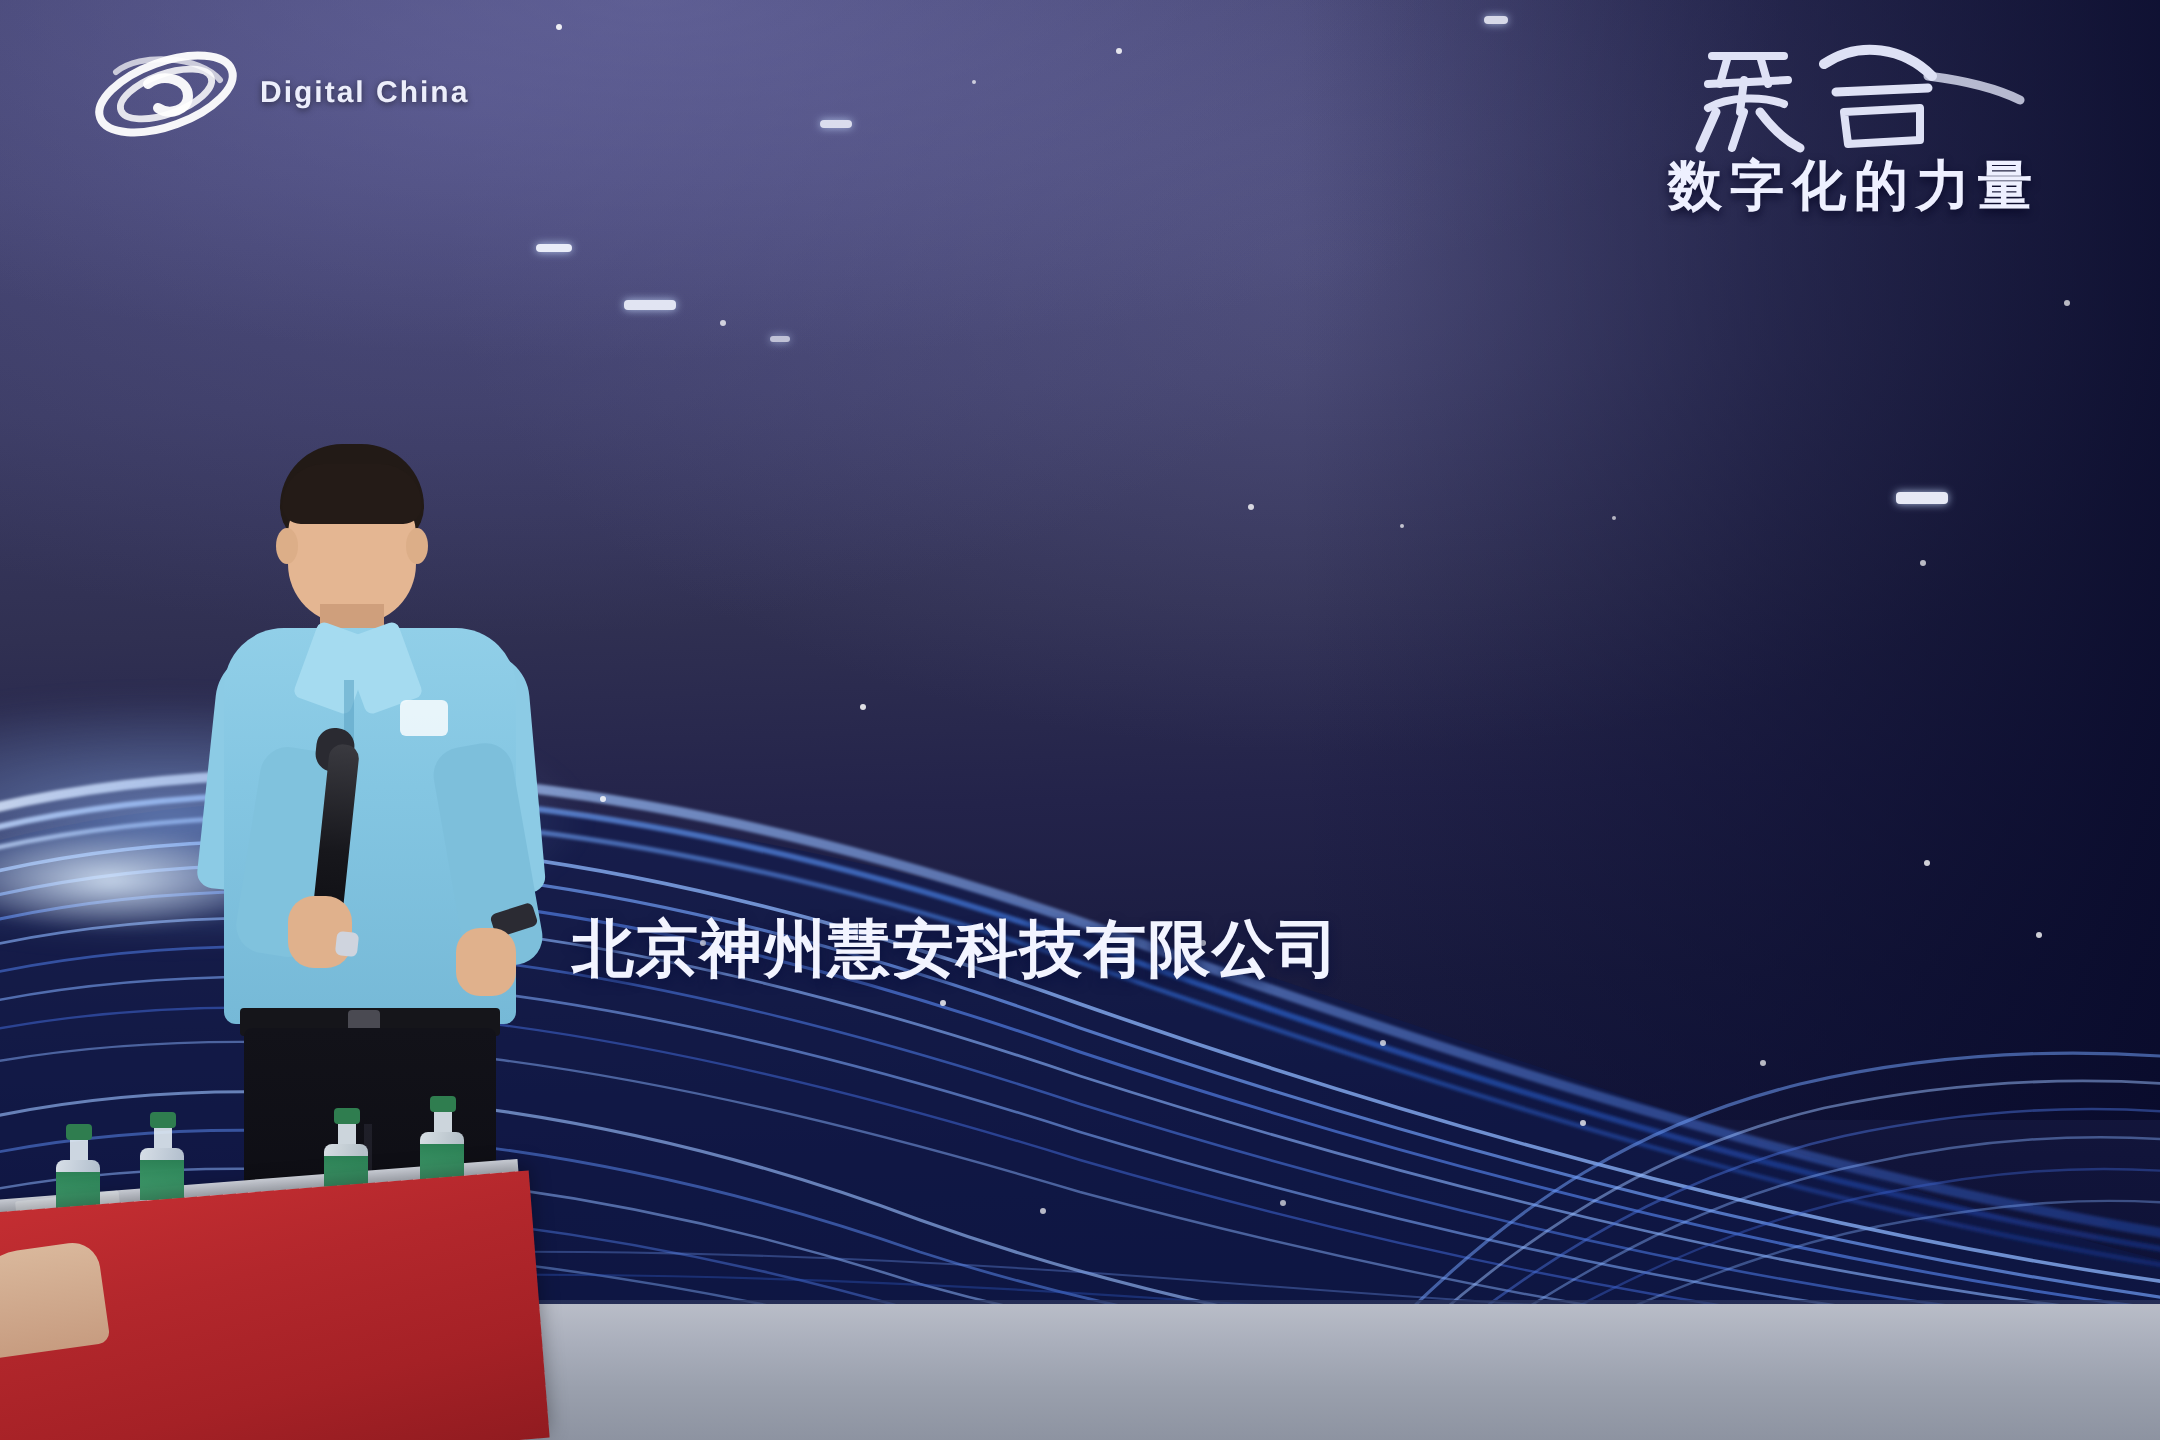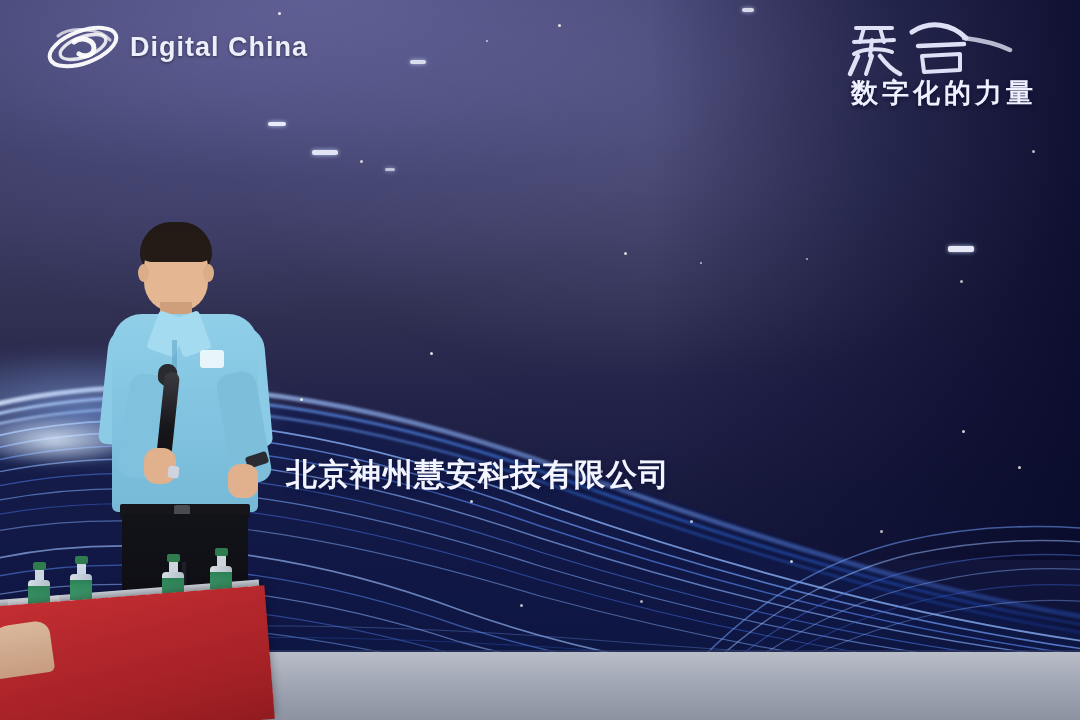--- a/index.html
+++ b/index.html
@@ -84,26 +84,26 @@
 
   
   .brand{position:absolute;left:44px;top:16px;display:flex;align-items:center;}
   .brand-mark{width:78px;height:62px;position:relative;flex:0 0 auto;}
   .brand-text{margin-left:8px;}
   .brand-cn{
     font-size:29px;line-height:33px;font-weight:bold;color:#ffffff;
     letter-spacing:3px;text-shadow:0 1px 3px rgba(0,0,0,.5);
   }
   .brand-en{
-    font-size:27px;line-height:24px;font-weight:bold;color:#eceefb;
+    font-size:15px;line-height:24px;font-weight:bold;color:#eceefb;
     letter-spacing:1px;text-shadow:0 1px 3px rgba(0,0,0,.5);
   }
 
   
-  .event-logo{position:absolute;right:26px;top:18px;text-align:center;}
+  .event-logo{position:absolute;right:26px;top:18px;text-align:left;}
   .event-cally{
     position:relative;height:62px;width:220px;margin-left:auto;
   }
   .event-tag{
     font-size:27px;line-height:34px;font-weight:bold;color:#eef0ff;
     letter-spacing:4px;
     text-shadow:0 2px 5px rgba(5,5,35,.8);
     margin-top:-4px;
   }
 

